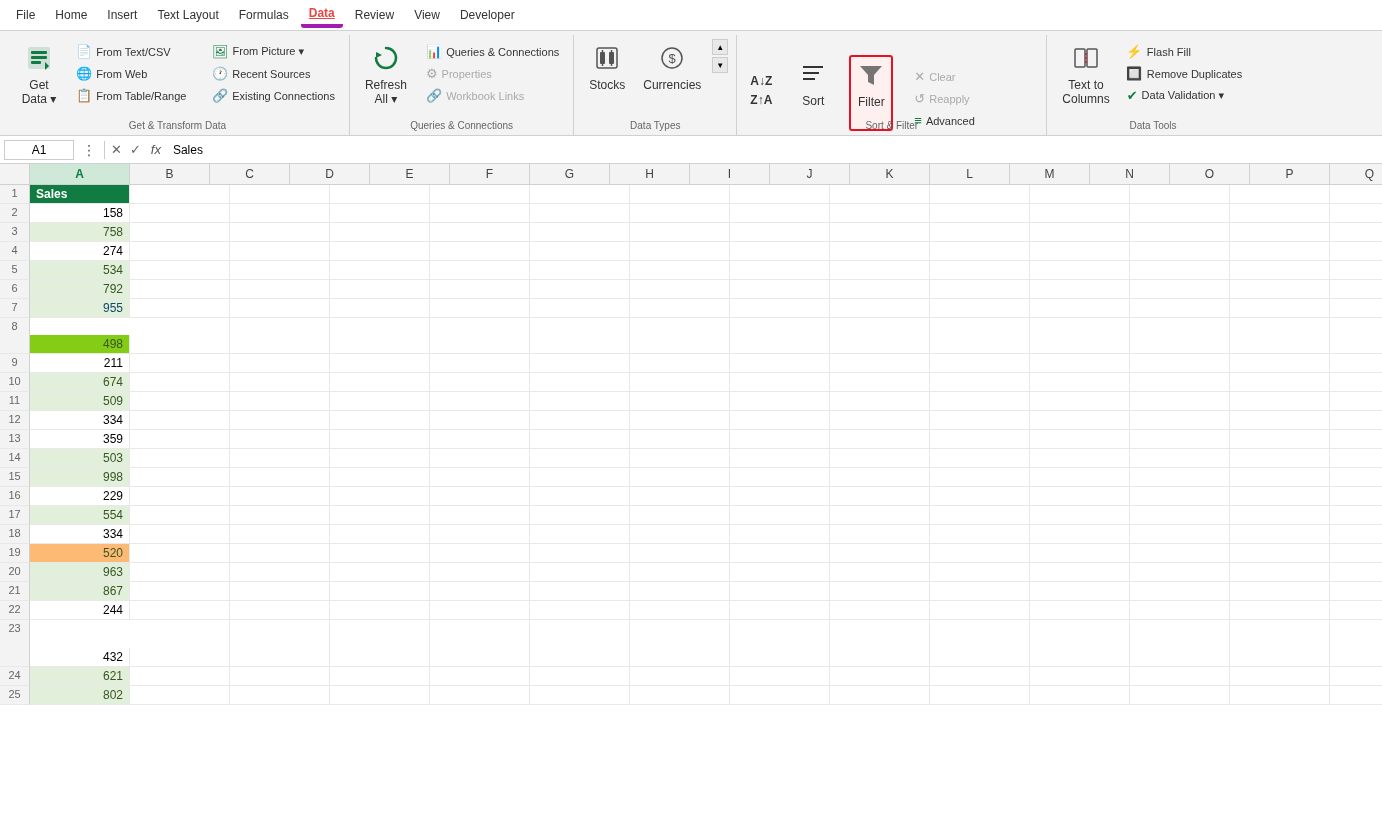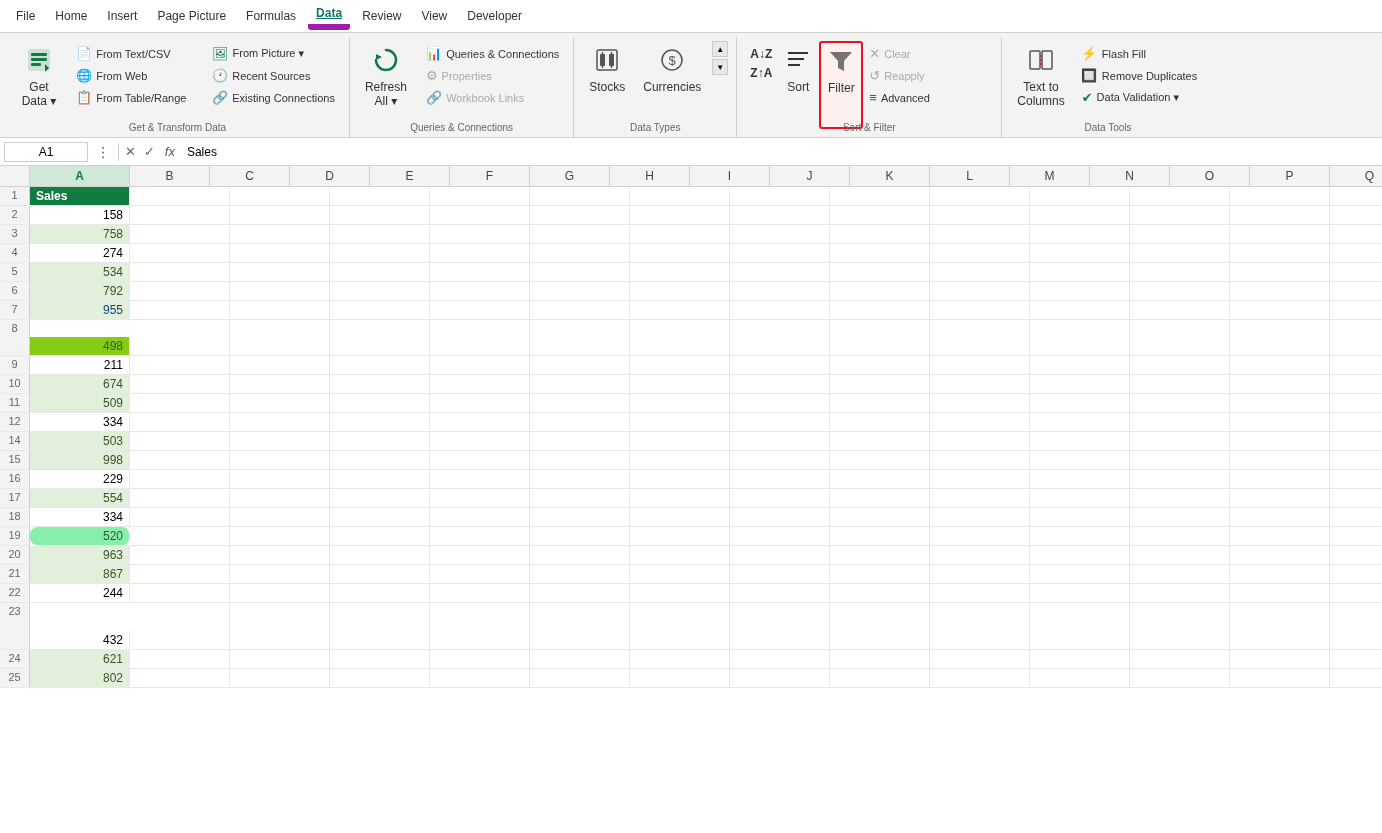--- a/index.html
+++ b/index.html
@@ -15,22 +15,22 @@
       gap: 4px;
     }
     .menu-item {
       padding: 4px 8px;
       cursor: pointer;
       border-radius: 3px;
       font-size: 12px;
       color: #333;
     }
     .menu-item.active {
-      color: #0f766e;
-      border-bottom: 6px solid #a21caf;
+      color: #ef4444;
+      border-bottom: 4px solid #a21caf;
       font-weight: 600;
       text-decoration: underline;
     }
 
     
     .ribbon {
       display: flex;
       background: #f3f3f3;
       border-bottom: 1px solid #d0d0d0;
       padding: 4px 6px 0 6px;
@@ -116,21 +116,21 @@
     
     .formula-bar {
       display: flex;
       align-items: center;
       border-bottom: 1px solid #d0d0d0;
       padding: 2px 4px;
       gap: 4px;
       height: 28px;
     }
     .cell-ref {
-      width: 84px;
+      width: 70px;
       border: 1px solid #ccc;
       padding: 2px 4px;
       font-size: 12px;
       text-align: center;
     }
     .formula-divider {
       width: 1px;
       height: 18px;
       background: #ccc;
     }
@@ -262,21 +262,21 @@
   </style>
 </head>
 <body>
 
 <div>
 
   <div class="menu-bar">
     <div class="menu-item">File</div>
     <div class="menu-item">Home</div>
     <div class="menu-item">Insert</div>
-    <div class="menu-item">Page Picture</div>
+    <div class="menu-item">Text Layout</div>
     <div class="menu-item">Formulas</div>
     <div class="menu-item active">Data</div>
     <div class="menu-item">Review</div>
     <div class="menu-item">View</div>
     <div class="menu-item">Developer</div>
   </div>
 
   <div class="ribbon">
 
     <div class="ribbon-group" style="min-width:260px;">
@@ -384,21 +384,21 @@
         </div>
         <div class="scroll-arrows" style="margin-bottom:22px;">
           <div class="scroll-arrow">▲</div>
           <div class="scroll-arrow">▼</div>
         </div>
       </div>
       <div class="ribbon-group-label">Data Types</div>
     </div>
 
     <div class="ribbon-group" style="min-width:220px;">
-      <div class="ribbon-buttons" style="gap:0; align-items:flex-start;">
+      <div class="ribbon-buttons" style="gap:15px; align-items:flex-end;">
 
         <div class="az-group" style="margin-top:4px; margin-bottom:22px;">
           <div class="az-btn">
             <span class="az-icon">A↓Z</span>
           </div>
           <div class="az-btn">
             <span class="az-icon">Z↑A</span>
           </div>
         </div>
 
@@ -406,21 +406,21 @@
           <div class="btn-icon">
             <svg width="28" height="28" viewBox="0 0 28 28">
                 <line x1="4" y1="7" x2="24" y2="7" stroke="#333" stroke-width="2"></line>
                 <line x1="4" y1="13" x2="20" y2="13" stroke="#333" stroke-width="2"></line>
                 <line x1="4" y1="19" x2="16" y2="19" stroke="#333" stroke-width="2"></line>
               </svg>
           </div>
           <div class="btn-label">Sort</div>
         </div>
 
-        <div class="ribbon-btn highlighted" style="padding-bottom:32px;">
+        <div class="ribbon-btn highlighted" style="padding-bottom:20px;">
           <div class="btn-icon">
             <svg width="28" height="28" viewBox="0 0 28 28">
                 <polygon points="3,5 25,5 17,14 17,24 11,21 11,14" fill="#555" opacity="0.8"></polygon>
               </svg>
           </div>
           <div class="btn-label">Filter</div>
         </div>
 
         <div class="ribbon-col" style="margin-top:2px;">
           <div class="ribbon-btn-sm disabled">
@@ -707,20 +707,37 @@
           <div class="cell empty"></div>
           <div class="cell empty"></div>
           <div class="cell empty"></div>
           <div class="cell empty"></div>
           <div class="cell empty"></div>
           <div class="cell empty"></div>
           <div class="cell empty"></div>
           <div class="cell empty"></div>
         </div>
         <div class="grid-row">
+          <div class="row-num">13</div>
+          <div class="cell white-val" style="background-color: rgb(255, 255, 255);">359</div>
+          <div class="cell empty"></div>
+          <div class="cell empty"></div>
+          <div class="cell empty"></div>
+          <div class="cell empty"></div>
+          <div class="cell empty"></div>
+          <div class="cell empty"></div>
+          <div class="cell empty"></div>
+          <div class="cell empty"></div>
+          <div class="cell empty"></div>
+          <div class="cell empty"></div>
+          <div class="cell empty"></div>
+          <div class="cell empty"></div>
+          <div class="cell empty"></div>
+        </div>
+        <div class="grid-row">
           <div class="row-num">14</div>
           <div class="cell green-bg" style="background-color: rgb(226, 239, 218); color: rgb(55, 86, 35);">503</div>
           <div class="cell empty"></div>
           <div class="cell empty"></div>
           <div class="cell empty"></div>
           <div class="cell empty"></div>
           <div class="cell empty"></div>
           <div class="cell empty"></div>
           <div class="cell empty"></div>
           <div class="cell empty"></div>
@@ -793,21 +810,21 @@
           <div class="cell empty"></div>
           <div class="cell empty"></div>
           <div class="cell empty"></div>
           <div class="cell empty"></div>
           <div class="cell empty"></div>
           <div class="cell empty"></div>
           <div class="cell empty"></div>
         </div>
         <div class="grid-row">
           <div class="row-num">19</div>
-          <div class="cell green-bg" style="background-color: #86efac; color: rgb(55, 86, 35); border-radius: 8px;">520</div>
+          <div class="cell green-bg" style="background-color: #fdba74; color: rgb(55, 86, 35);">520</div>
           <div class="cell empty"></div>
           <div class="cell empty"></div>
           <div class="cell empty"></div>
           <div class="cell empty"></div>
           <div class="cell empty"></div>
           <div class="cell empty"></div>
           <div class="cell empty"></div>
           <div class="cell empty"></div>
           <div class="cell empty"></div>
           <div class="cell empty"></div>

